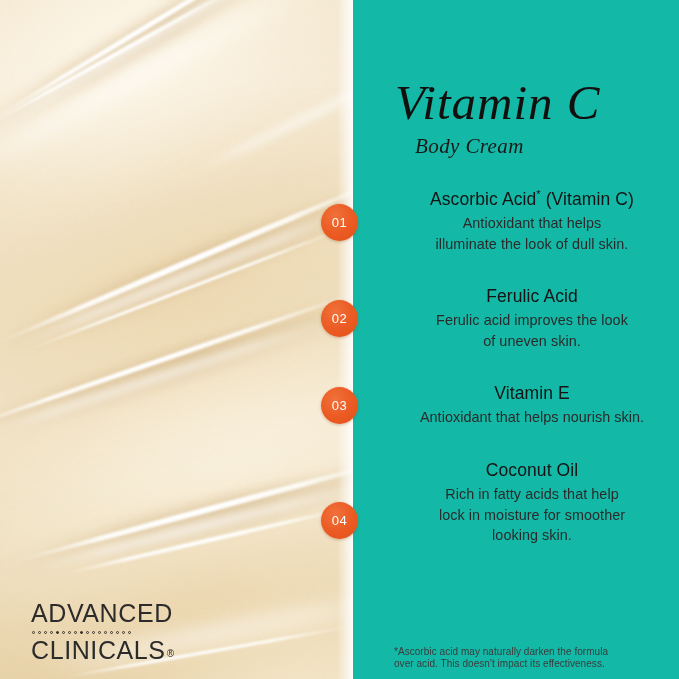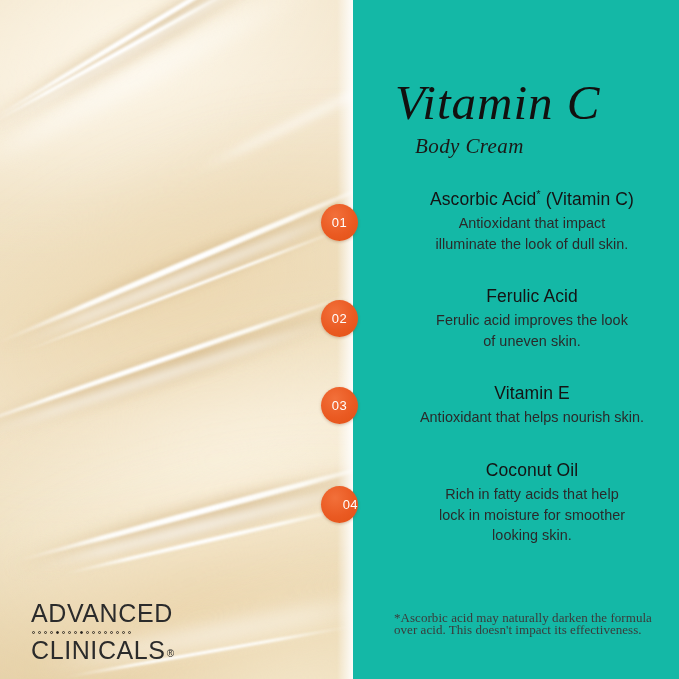--- a/index.html
+++ b/index.html
@@ -268,25 +268,25 @@
     font-weight: 400;
     font-size: 13px;
     letter-spacing: .4px;
     color: #ffffff;
   }
 
   
   .footnote {
     position: absolute;
     left: 41px;
-    top: 612px;
+    top: 646px;
     width: 268px;
-    font-family: Liberation Serif, serif;
+    font-family: Liberation Sans, sans-serif;
     font-weight: 300;
-    font-size: 13px;
+    font-size: 10px;
     line-height: 12.4px;
     letter-spacing: .05px;
     color: #3b3b3b;
   }
   .footnote span { display: block; }
 </style>
 </head>
 <body>
 
 <div class="canvas">
@@ -360,21 +360,21 @@
     <div class="title-block">
       <div class="title">Vitamin C</div>
       <div class="subtitle">Body Cream</div>
     </div>
 
     <div class="ingredients">
 
       <div class="ingredient" style="top:188px;">
         <div class="ing-name"><span>Ascorbic Acid</span><sup>*</sup><span> (Vitamin C)</span></div>
         <div class="ing-desc">
-          <span>Antioxidant that impact</span>
+          <span>Antioxidant that helps</span>
           <span>illuminate the look of dull skin.</span>
         </div>
       </div>
 
       <div class="ingredient" style="top:285px;">
         <div class="ing-name"><span>Ferulic Acid</span></div>
         <div class="ing-desc">
           <span>Ferulic acid improves the look</span>
           <span>of uneven skin.</span>
         </div>
@@ -407,18 +407,18 @@
   <div class="badges">
     <div class="badge" style="left:321px; top:204px;">
       <span>01</span>
     </div>
     <div class="badge" style="left:321px; top:300px;">
       <span>02</span>
     </div>
     <div class="badge" style="left:321px; top:387px;">
       <span>03</span>
     </div>
-    <div class="badge" style="left:321px; top:486px;justify-content:flex-end;">
+    <div class="badge" style="left:321px; top:502px;">
       <span>04</span>
     </div>
   </div>
 
 </div>
 
 </body></html>

